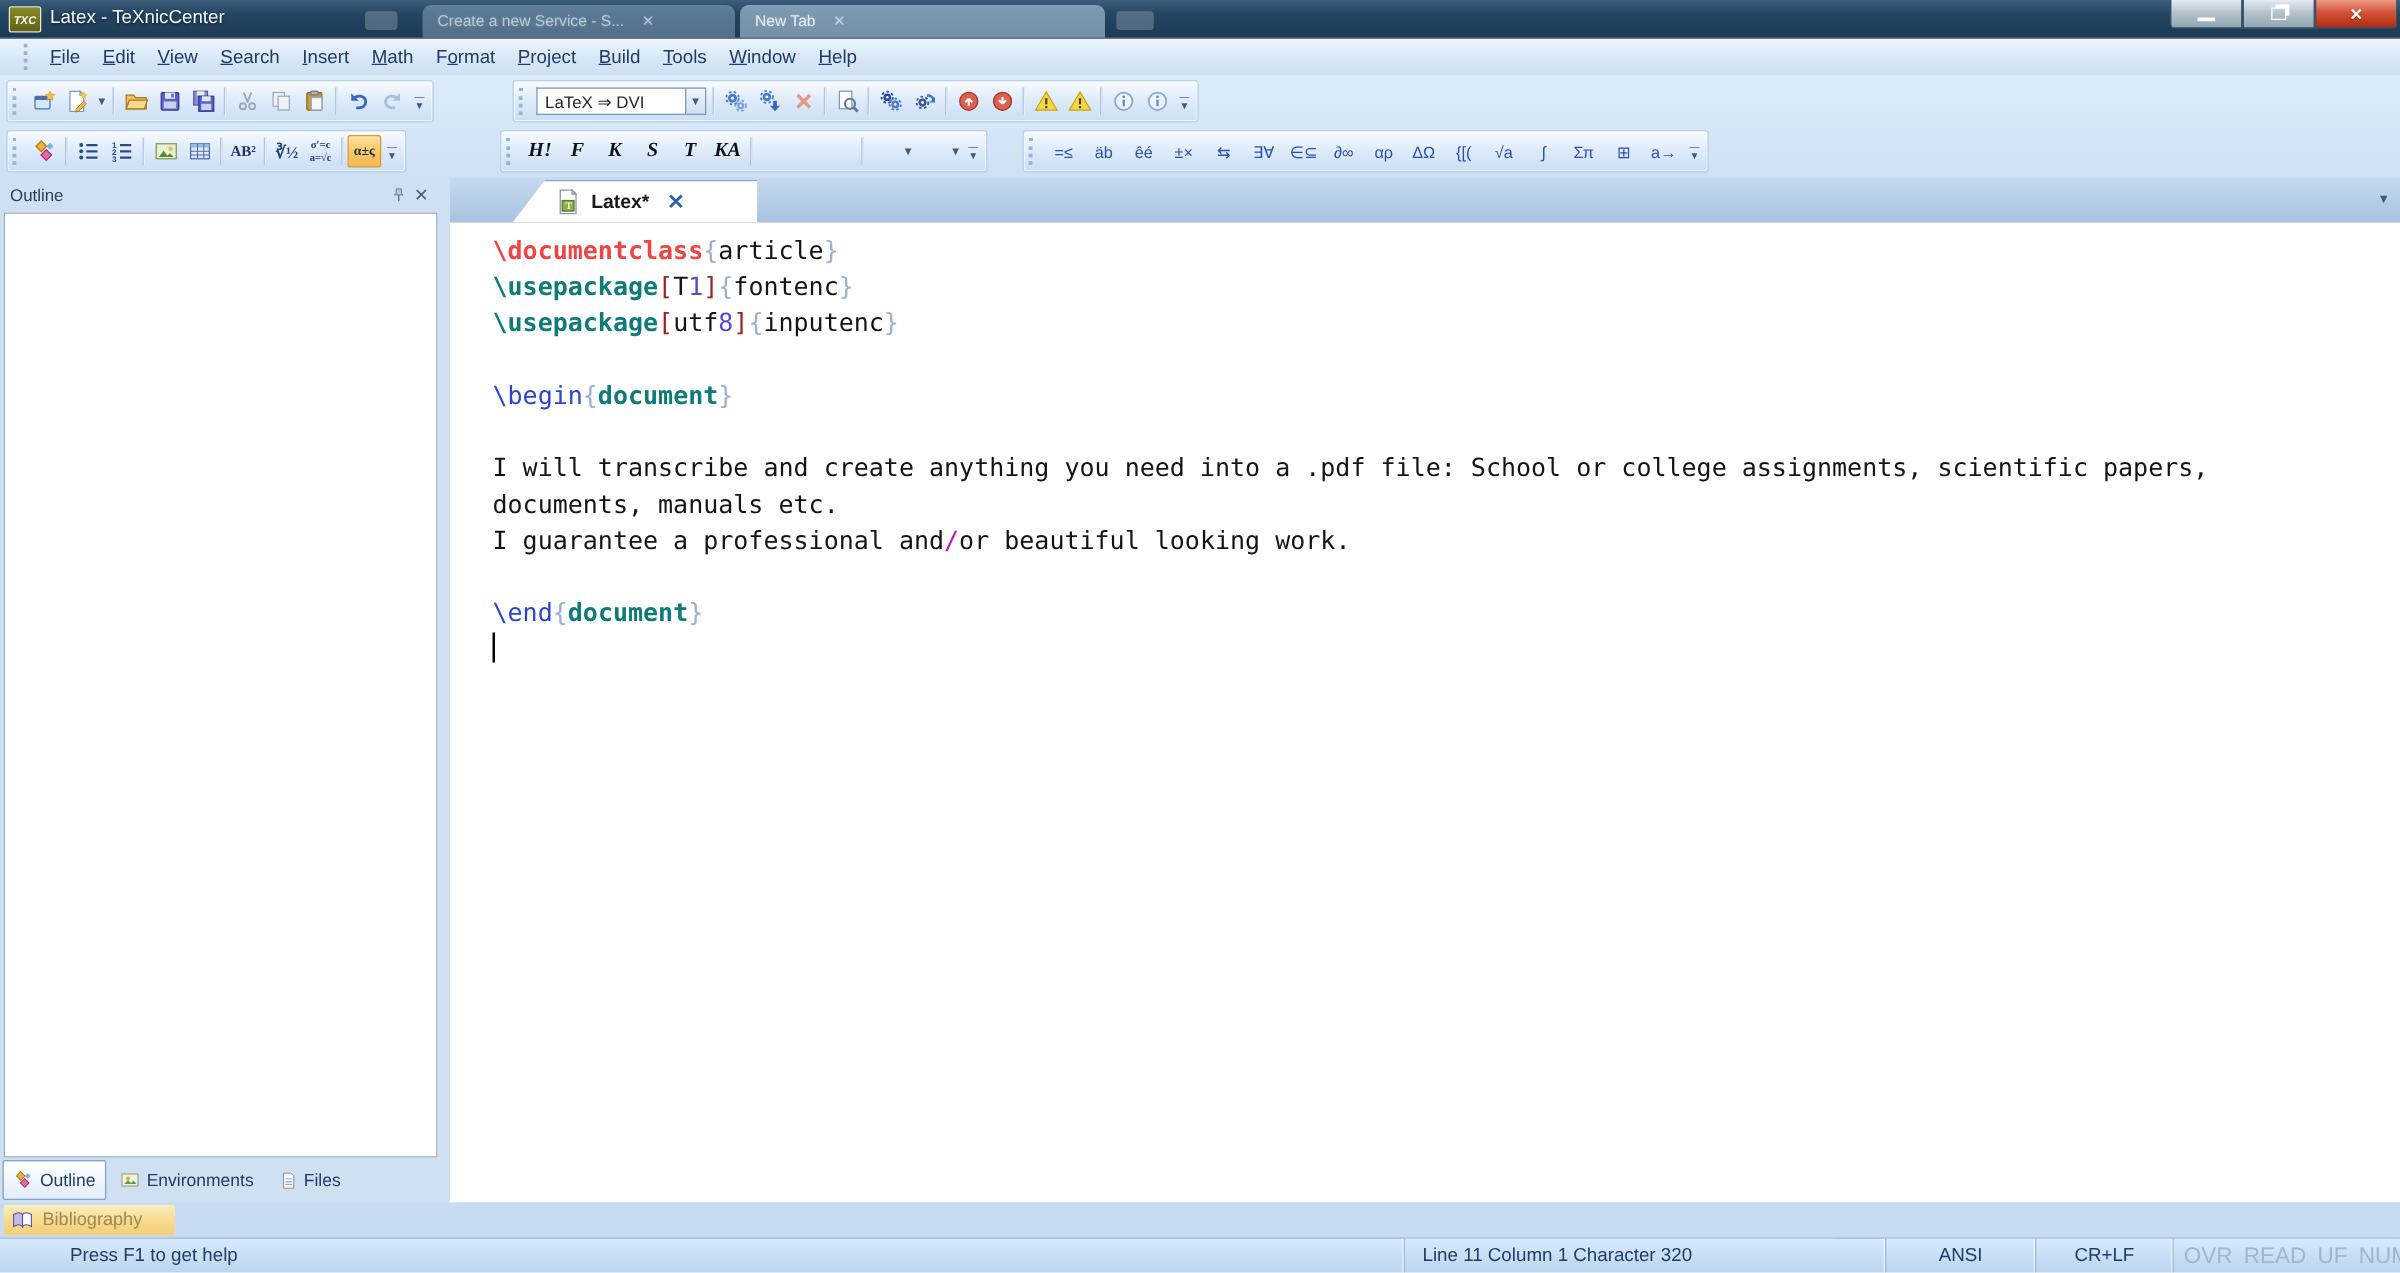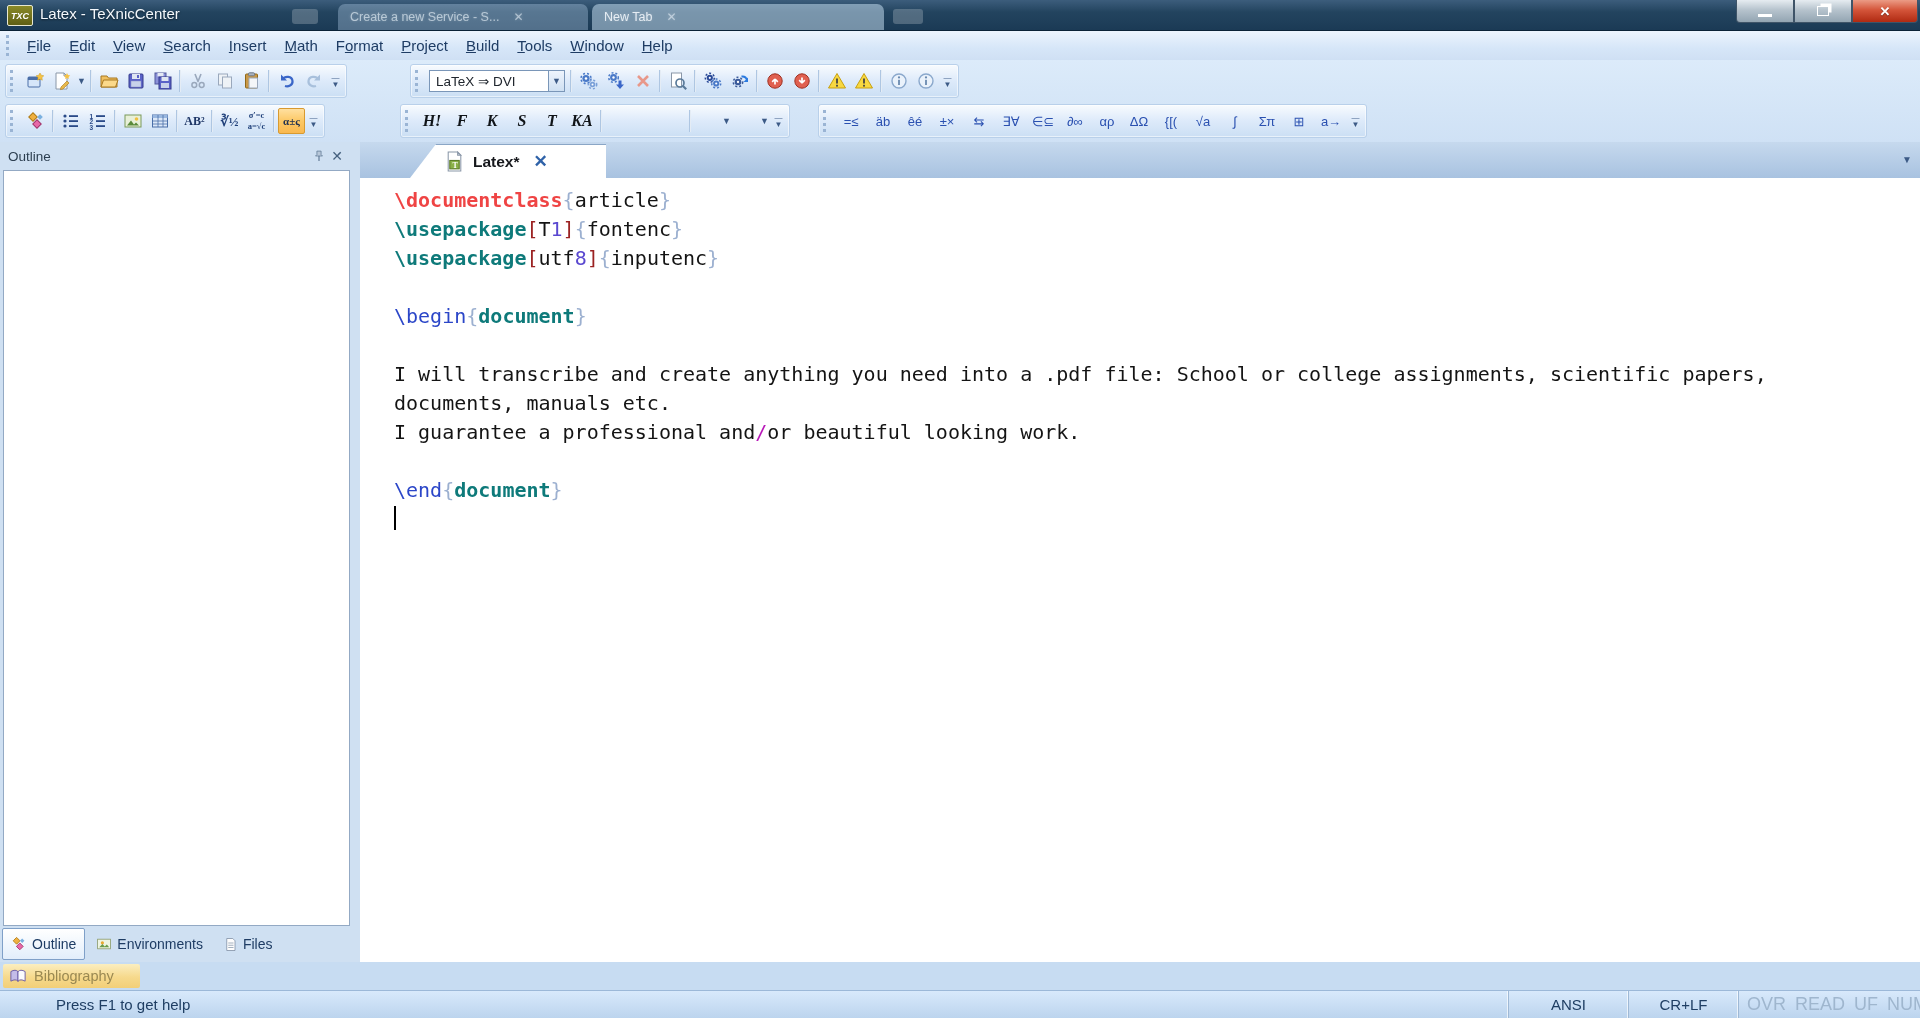--- a/index.html
+++ b/index.html
@@ -23,21 +23,21 @@
   #winbtns{position:absolute;right:2px;top:0;display:flex;}
   .winbtn{width:56px;height:22px;display:flex;align-items:center;justify-content:center;
     background:linear-gradient(#e6ecf1,#b6c3cd 45%,#93a5b2);border:1px solid #3f5468;border-top:none;
     color:#fff;font-weight:bold;font-size:13px;text-shadow:0 1px 1px #0006;}
   .winbtn.min{border-radius:0 0 0 4px;}
   .winbtn.close{width:64px;background:linear-gradient(#eb9b85,#d4553a 45%,#b02a12);border-radius:0 0 4px 0;}
   .glyph-restore{width:10px;height:8px;border:1.5px solid #fff;box-shadow:3px -3px 0 -0.5px #fff;}
   .glyph-min{width:14px;height:3px;background:#fff;margin-top:8px;}
   
   #menubar{position:absolute;left:0;top:31px;width:1920px;height:29px;
-    background:linear-gradient(#ecf4fd,#d6e6f8 60%,#cfe0f4);display:flex;align-items:center;padding-left:4px;box-sizing:border-box;}
+    background:linear-gradient(#ecf4fd,#d6e6f8 60%,#cfe0f4);display:flex;align-items:center;padding-left:17px;box-sizing:border-box;}
   .grip{width:5px;height:70%;border-left:3px dotted #9ab4d4;margin:0 4px 0 2px;}
   .menu-item{padding:3px 9px;font-size:15px;color:#1e3c64;border-radius:2px;}
   .menu-item u{text-decoration:underline;}
   
   #toolbars{position:absolute;left:0;top:60px;width:1920px;height:82px;background:linear-gradient(#dcebfa,#cfe1f5);}
   .raft{position:absolute;display:flex;align-items:center;height:32px;padding:0 4px 0 2px;
     background:linear-gradient(#f8fbfe,#ddeafa 50%,#cbdff4);border:1px solid #b9d0ea;border-radius:3px;
     box-shadow:inset 0 0 0 1px rgba(255,255,255,.55);}
   .tbico{width:27px;height:26px;display:flex;align-items:center;justify-content:center;border-radius:2px;}
   .tbico svg{display:block;}
@@ -95,21 +95,21 @@
   #bibbar{position:absolute;left:0;bottom:28px;width:1920px;height:28px;background:#c7dcf2;display:flex;align-items:center;}
   #bib-tab{display:flex;align-items:center;gap:7px;height:24px;margin-left:3px;padding:0 26px 0 6px;
     background:linear-gradient(#fbeec0,#f6d98c 55%,#f2cf78);border-radius:2px;color:#9a8952;font-size:14.5px;}
   
   #statusbar{position:absolute;left:0;bottom:0;width:1920px;height:28px;
     background:linear-gradient(#d8e9fb,#bcd4ee);border-top:1px solid #9cb8d8;display:flex;align-items:center;
     color:#1f3e63;font-size:15px;box-sizing:border-box;}
   #status-help{flex:1;padding-left:8px;margin-left:48px;}
   .status-seg{height:100%;display:flex;align-items:center;border-left:1px solid #9fb9d6;box-shadow:-1px 0 0 #ffffffaa;box-sizing:border-box;}
   #seg-pos{width:345px;padding-left:14px;}
-  #seg-enc{width:120px;justify-content:center;}
+  #seg-enc{width:120px;justify-content:center;margin-left:40px;}
   #seg-eol{width:110px;justify-content:center;}
   #seg-ind{width:182px;padding-left:8px;gap:9px;color:#9fb6ce;font-size:18px;white-space:nowrap;overflow:hidden;}
 </style>
 </head>
 <body>
 
 <div id="titlebar">
   <div id="app-icon">TXC</div>
   <div id="title-text">Latex - TeXnicCenter</div>
   <div class="ghost-pill" style="left:292px;width:26px"></div>
@@ -527,20 +527,21 @@
     <svg width="18" height="16" viewBox="0 0 20 18">
         <path d="M2 4c3.2-2 6.5-2 8 .2V15c-1.5-2.2-4.8-2.2-8-.2z" fill="#c4bce8" stroke="#6454a4"></path>
         <path d="M18 4c-3.2-2-6.5-2-8 .2V15c1.5-2.2 4.8-2.2 8-.2z" fill="#fbfbfe" stroke="#6454a4"></path>
       </svg>
     <span>Bibliography</span>
   </div>
 </div>
 
 <div id="statusbar">
   <div id="status-help">Press F1 to get help</div>
+  <div class="status-seg" id="seg-pos">Line 11 Column 1 Character 320</div>
   <div class="status-seg" id="seg-enc">ANSI</div>
   <div class="status-seg" id="seg-eol">CR+LF</div>
   <div class="status-seg" id="seg-ind">
       <span>OVR</span>
       <span>READ</span>
       <span>UF</span>
       <span>NUM</span>
       <span>RF</span>
     </div>
 </div>

